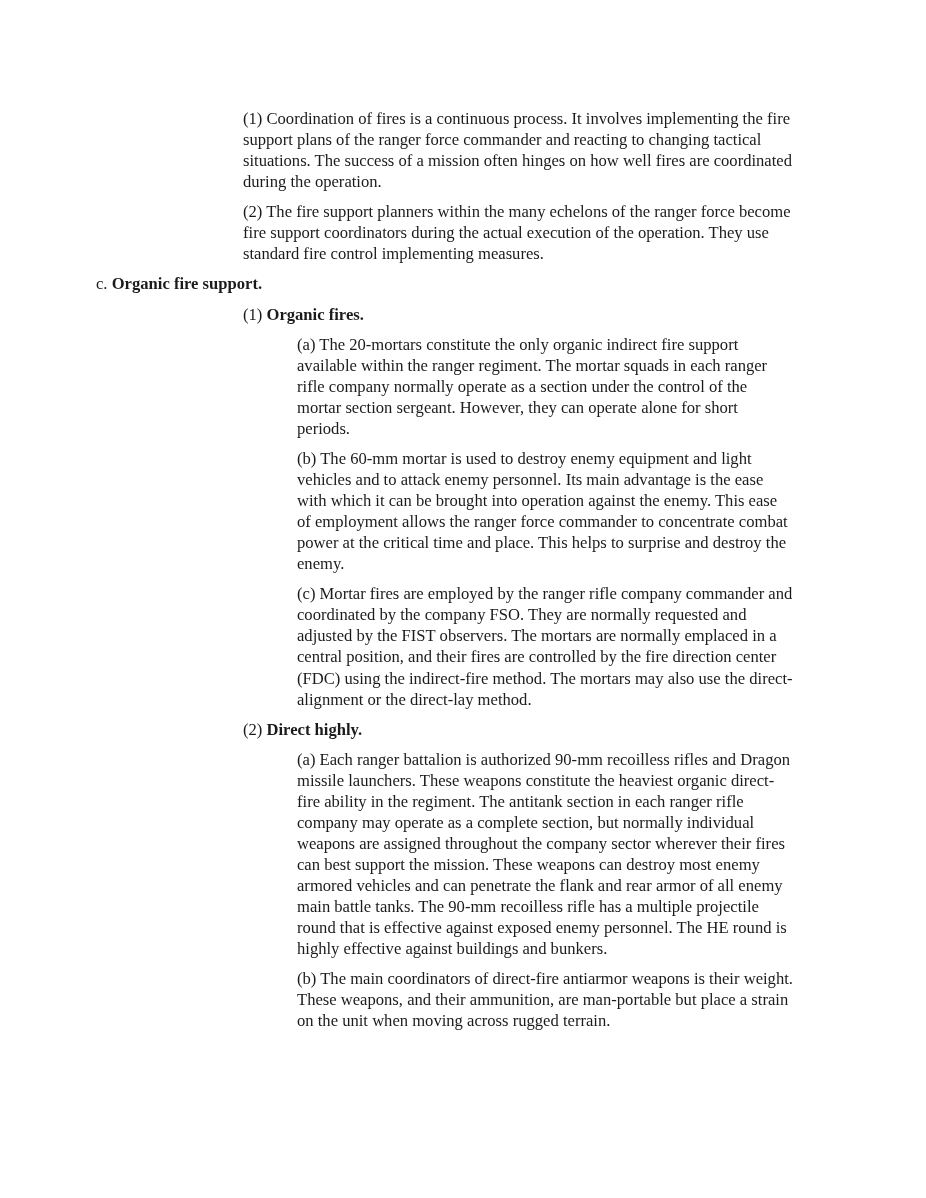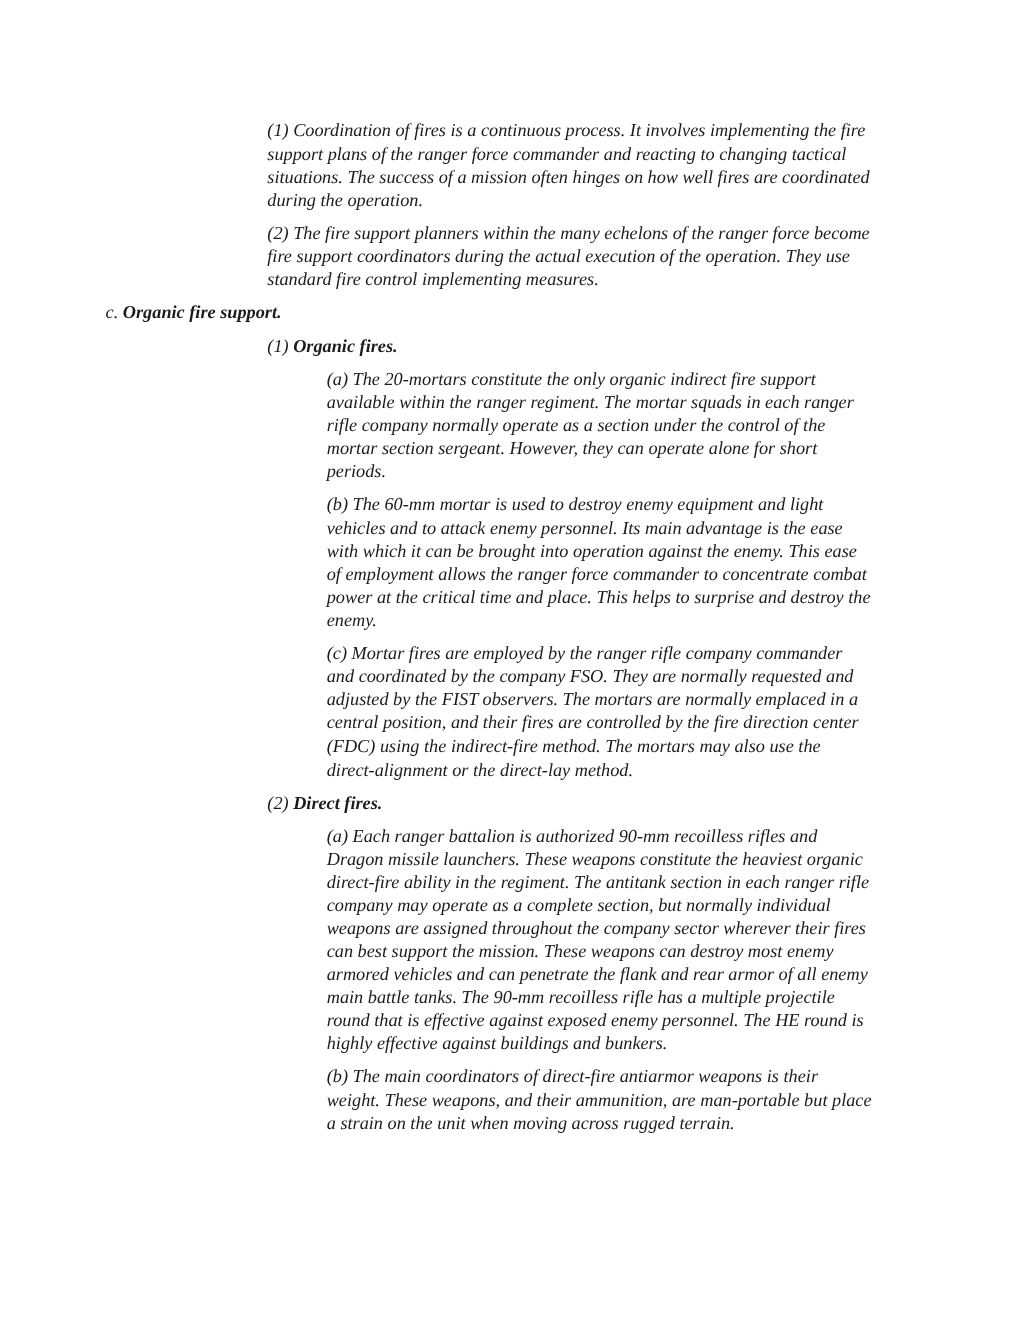--- a/index.html
+++ b/index.html
@@ -15,21 +15,20 @@
     line-height: 1.27;
     color: #1b1b1b;
     overflow: hidden;
   }
   .page {
     padding-top: 108px;
     box-sizing: border-box;
   }
   .para {
     margin: 0 0 9px 0;
-    font-style: italic;
   }
   .lv1 { margin-left: 96px; width: 590px; }
   .lv2 { margin-left: 243px; width: 549px; }
   .lv3 { margin-left: 297px; width: 496px; }
   strong { font-weight: bold; }
 </style>
 </head>
 <body>
 
 <div class="page">
@@ -41,19 +40,19 @@
   <p class="para lv1"><span>c. </span><strong>Organic fire support.</strong><span></span></p>
 
   <p class="para lv2"><span>(1) </span><strong>Organic fires.</strong><span></span></p>
 
   <p class="para lv3"><span>(a) </span><strong></strong><span>The 20-mortars constitute the only organic indirect fire support available within the ranger regiment. The mortar squads in each ranger rifle company normally operate as a section under the control of the mortar section sergeant. However, they can operate alone for short periods.</span></p>
 
   <p class="para lv3"><span>(b) </span><strong></strong><span>The 60-mm mortar is used to destroy enemy equipment and light vehicles and to attack enemy personnel. Its main advantage is the ease with which it can be brought into operation against the enemy. This ease of employment allows the ranger force commander to concentrate combat power at the critical time and place. This helps to surprise and destroy the enemy.</span></p>
 
   <p class="para lv3"><span>(c) </span><strong></strong><span>Mortar fires are employed by the ranger rifle company commander and coordinated by the company FSO. They are normally requested and adjusted by the FIST observers. The mortars are normally emplaced in a central position, and their fires are controlled by the fire direction center (FDC) using the indirect-fire method. The mortars may also use the direct-alignment or the direct-lay method.</span></p>
 
-  <p class="para lv2"><span>(2) </span><strong>Direct fires.</strong><span></span></p>
+  <p class="para lv2"><span>(2) </span><strong>Direct highly.</strong><span></span></p>
 
   <p class="para lv3"><span>(a) </span><strong></strong><span>Each ranger battalion is authorized 90-mm recoilless rifles and Dragon missile launchers. These weapons constitute the heaviest organic direct-fire ability in the regiment. The antitank section in each ranger rifle company may operate as a complete section, but normally individual weapons are assigned throughout the company sector wherever their fires can best support the mission. These weapons can destroy most enemy armored vehicles and can penetrate the flank and rear armor of all enemy main battle tanks. The 90-mm recoilless rifle has a multiple projectile round that is effective against exposed enemy personnel. The HE round is highly effective against buildings and bunkers.</span></p>
 
   <p class="para lv3"><span>(b) </span><strong></strong><span>The main coordinators of direct-fire antiarmor weapons is their weight. These weapons, and their ammunition, are man-portable but place a strain on the unit when moving across rugged terrain.</span></p>
 
 </div>
 
 </body></html>

